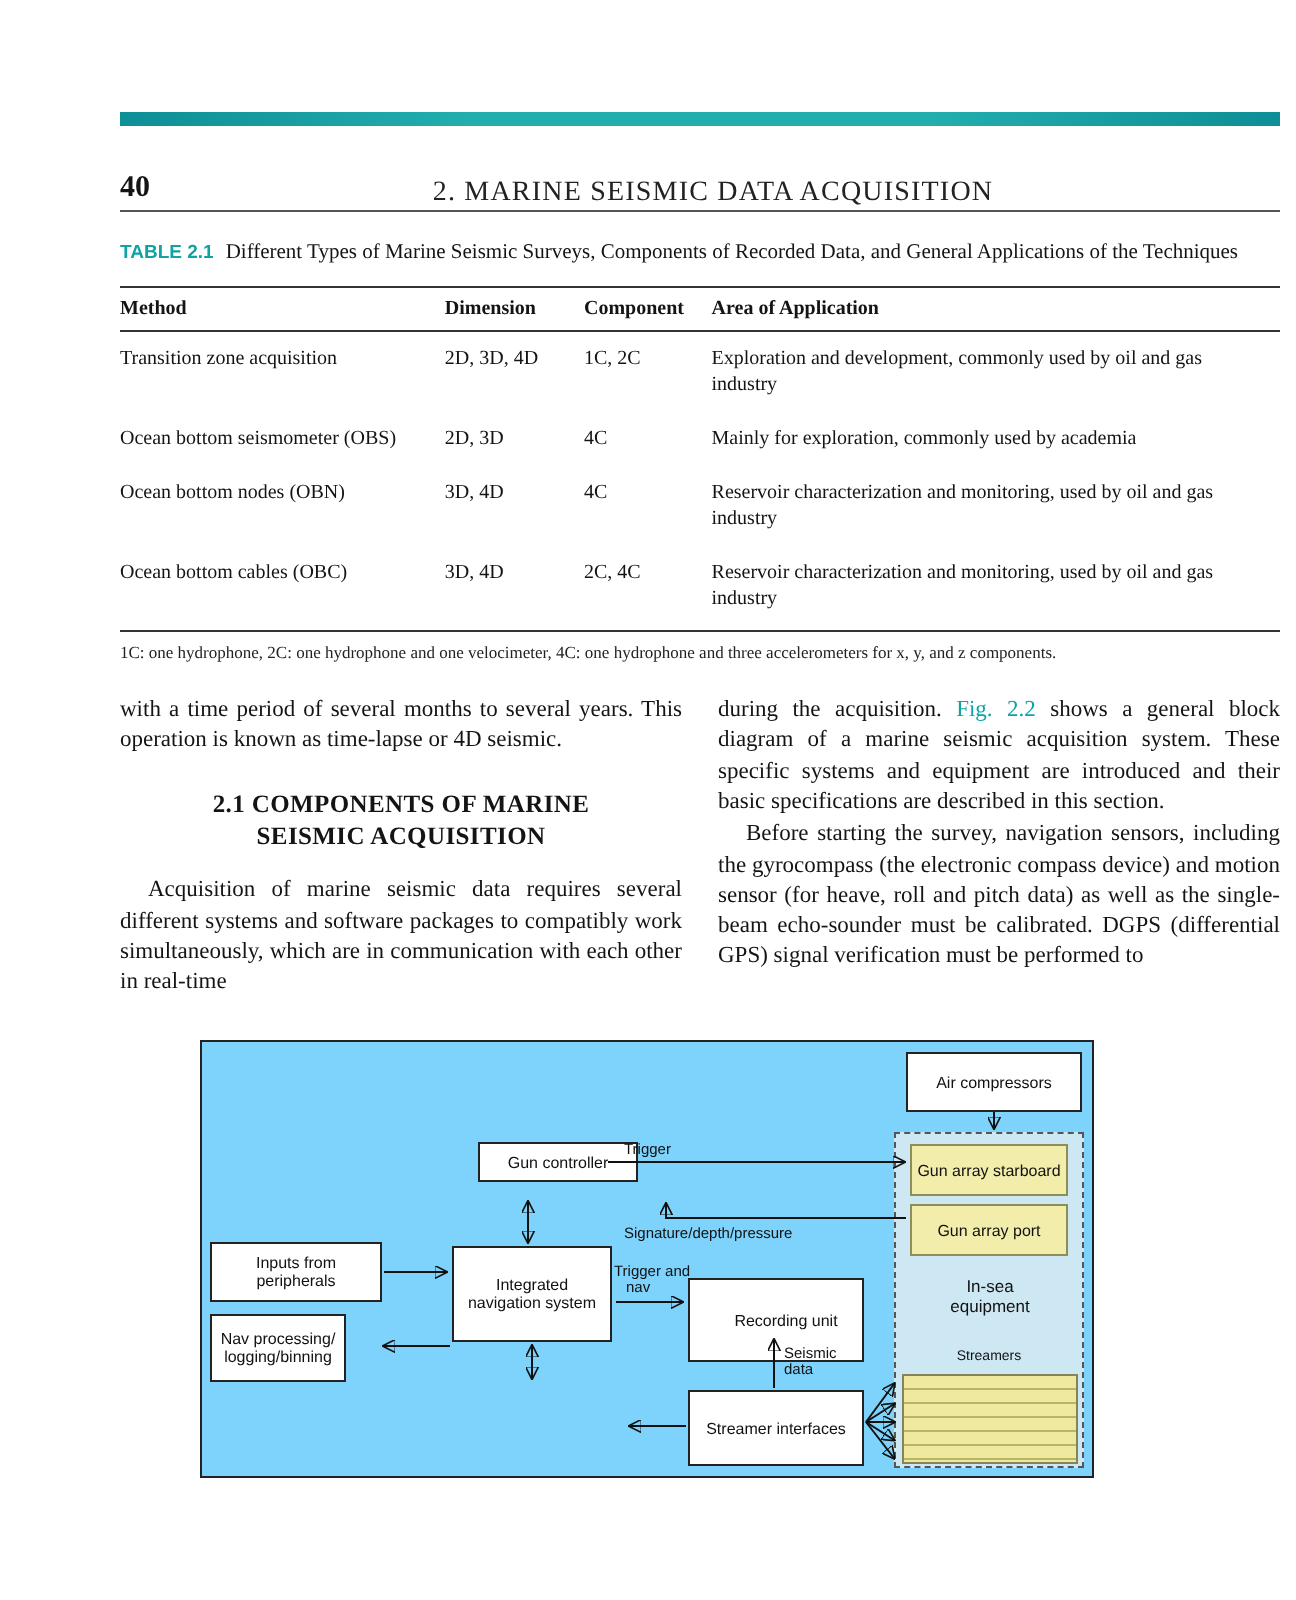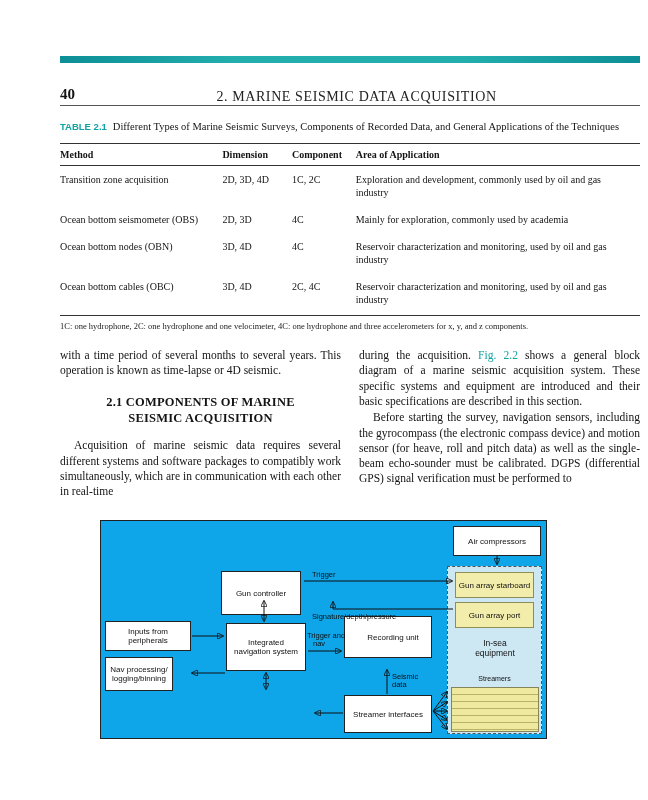--- a/index.html
+++ b/index.html
@@ -28,21 +28,21 @@
 
   .footnote { font-size:8.5px; margin-top:5px; color:#222; }
 
   .two-col { display:flex; gap:18px; margin-top:17px; }
   .col { width:281px; font-size:11.5px; line-height:1.33; text-align:justify; }
   .col p { margin-bottom:1px; }
   p.indent { text-indent:14px; }
   h2.section { text-align:center; font-size:12.5px; line-height:1.3; margin:15px 10px 12px 10px; letter-spacing:0.2px; }
   .figref { color:#0fa3a3; text-decoration:none; cursor:pointer; }
 
-  .diagram-wrap { position:relative; margin:20px 0 0 40px; width:447px; height:219px; border:1.5px solid #222; background:#0ea5e9; }
+  .diagram-wrap { position:relative; margin:20px 0 0 40px; width:447px; height:219px; border:1.5px solid #222; background:#7dd3fc; }
   .dbox { position:absolute; border:1px solid #222; background:#fff; font-family:"Liberation Sans",sans-serif;
     font-size:8px; line-height:1.2; display:flex; align-items:center; justify-content:center; text-align:center; padding:2px; color:#111; }
   .ybox { background:#f2edaa; border:1px solid #8d8d58; }
   .insea { border:1px dashed #555; background:#cde7f3; }
   .freelabel { position:absolute; font-family:"Liberation Sans",sans-serif; text-align:center; color:#111; }
   .streamers-strip { position:absolute; border:1px solid #84845a;
     background:repeating-linear-gradient(#efe9a0 0px, #efe9a0 6px, #b9b465 6px, #b9b465 7px); }
   svg.overlay { position:absolute; left:0; top:0; width:447px; height:219px; pointer-events:none; }
   svg.overlay path { stroke:#111; stroke-width:1; fill:none; }
   svg.overlay text { font-family:"Liberation Sans",sans-serif; font-size:7.5px; fill:#111; }
@@ -126,25 +126,25 @@
     <div class="diagram-wrap">
 
       <div class="dbox" style="left:352px; top:5px; width:88px; height:30px;">Air compressors</div>
       <div class="dbox insea" style="left:346px; top:45px; width:95px; height:168px;"></div>
       <div class="dbox ybox" style="left:354px; top:51px; width:79px; height:26px;">Gun array starboard</div>
       <div class="dbox ybox" style="left:354px; top:81px; width:79px; height:26px;">Gun array port</div>
       <div class="freelabel" style="left:363px; top:117px; width:62px; font-size:8.5px;">In-sea equipment</div>
       <div class="freelabel" style="left:346px; top:154px; width:95px; font-size:7px;">Streamers</div>
       <div class="streamers-strip" style="left:350px; top:166px; width:88px; height:45px;"></div>
 
-      <div class="dbox" style="left:120px; top:50px; width:80px; height:44px;">Gun controller</div>
+      <div class="dbox" style="left:138px; top:50px; width:80px; height:20px;">Gun controller</div>
       <div class="dbox" style="left:4px; top:100px; width:86px; height:30px;">Inputs from peripherals</div>
       <div class="dbox" style="left:4px; top:136px; width:68px; height:34px;">Nav processing/ logging/binning</div>
       <div class="dbox" style="left:125px; top:102px; width:80px; height:48px;">Integrated navigation system</div>
-      <div class="dbox" style="left:243px; top:95px; width:88px; height:42px;padding-left:12px;">Recording unit</div>
+      <div class="dbox" style="left:243px; top:118px; width:88px; height:42px;padding-left:12px;">Recording unit</div>
       <div class="dbox" style="left:243px; top:174px; width:88px; height:38px;">Streamer interfaces</div>
 
       <svg class="overlay" viewBox="0 0 447 219" xmlns="http://www.w3.org/2000/svg">
         <defs>
           <marker id="ah" viewBox="0 0 8 8" refX="7" refY="4" markerWidth="6.5" markerHeight="6.5" orient="auto-start-reverse">
             <path d="M0,0 L8,4 L0,8 z" fill="#111" stroke="none"></path>
           </marker>
         </defs>
         <path d="M203,60 H351" marker-end="url(#ah)"></path>
         <path d="M396,35 V43" marker-end="url(#ah)"></path>

